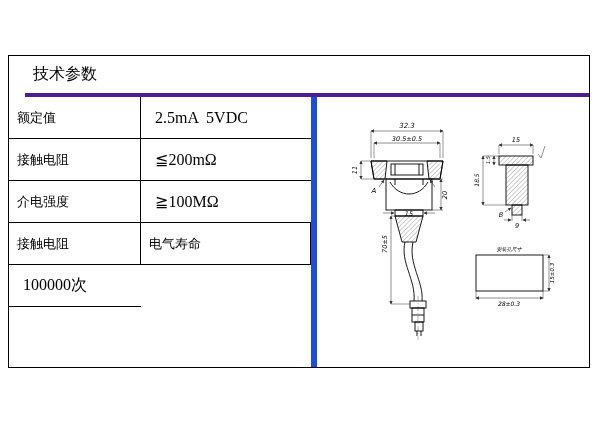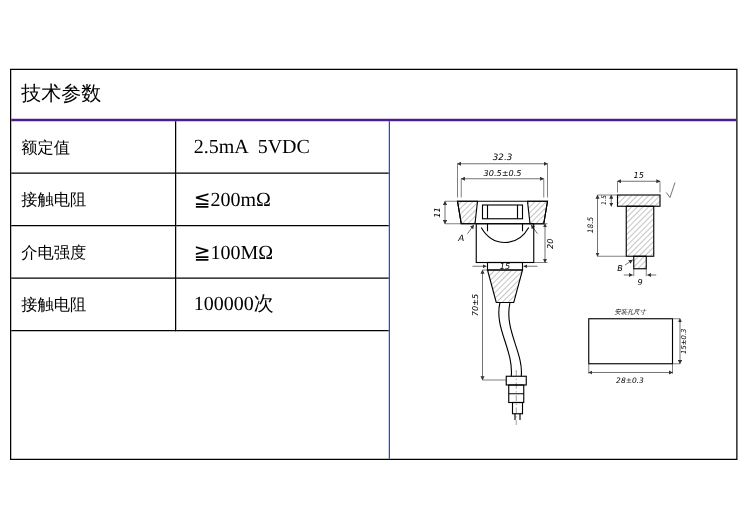--- a/index.html
+++ b/index.html
@@ -9,35 +9,35 @@
     overflow:hidden;
   }
   .tbl {
     position:absolute; left:8px; top:55px; width:582px; height:313px;
     border:1px solid #000; box-sizing:border-box;
     display:grid;
     grid-template-columns:132px 170px 1fr;
     grid-template-rows:41px 42px 42px 42px 42px 42px 1fr;
   }
   .title {
-    grid-column:1/4; border-bottom:2px solid #4c1d95;
-    display:flex; align-items:center; padding-left:8px; font-size:16px;
+    grid-column:1/4; border-bottom:4px solid #4c1d95;
+    display:flex; align-items:center; padding-left:8px; font-size:16px;margin-left:16px;
   }
   .lbl {
     border-right:1px solid #000; border-bottom:1px solid #000;
     display:flex; align-items:center; padding-left:8px; font-size:13px;
   }
   .val {
     border-bottom:1px solid #000;
     display:flex; align-items:center; padding-left:14px; font-size:16px;
     white-space:pre;
     font-family:Liberation Serif, serif;
   }
   .draw {
-    grid-column:3; grid-row:2/8; border-left:1px solid #1d4ed8;
+    grid-column:3; grid-row:2/8; border-left:6px solid #1d4ed8;
     position:relative;
   }
   .filler { grid-column:1/3; grid-row:7; }
   svg text {
     font-family:"DejaVu Sans","Liberation Sans",sans-serif;
     font-style:italic; fill:#000;
   }
   .geo { stroke:#000; stroke-width:0.9; fill:none; }
   .hat { stroke:#000; stroke-width:0.9; }
   .dim { stroke:#333; stroke-width:0.55; fill:none; }
@@ -184,17 +184,18 @@
     <div class="val">2.5mA  5VDC</div>
 
     <div class="lbl">接触电阻</div>
     <div class="val">≦200mΩ</div>
 
     <div class="lbl">介电强度</div>
     <div class="val">≧100MΩ</div>
 
     <div class="lbl">接触电阻</div>
 
+    <div class="lbl">电气寿命</div>
     <div class="val">100000次</div>
 
     <div class="filler"></div>
   </div>
 </div>
 
 </body></html>

